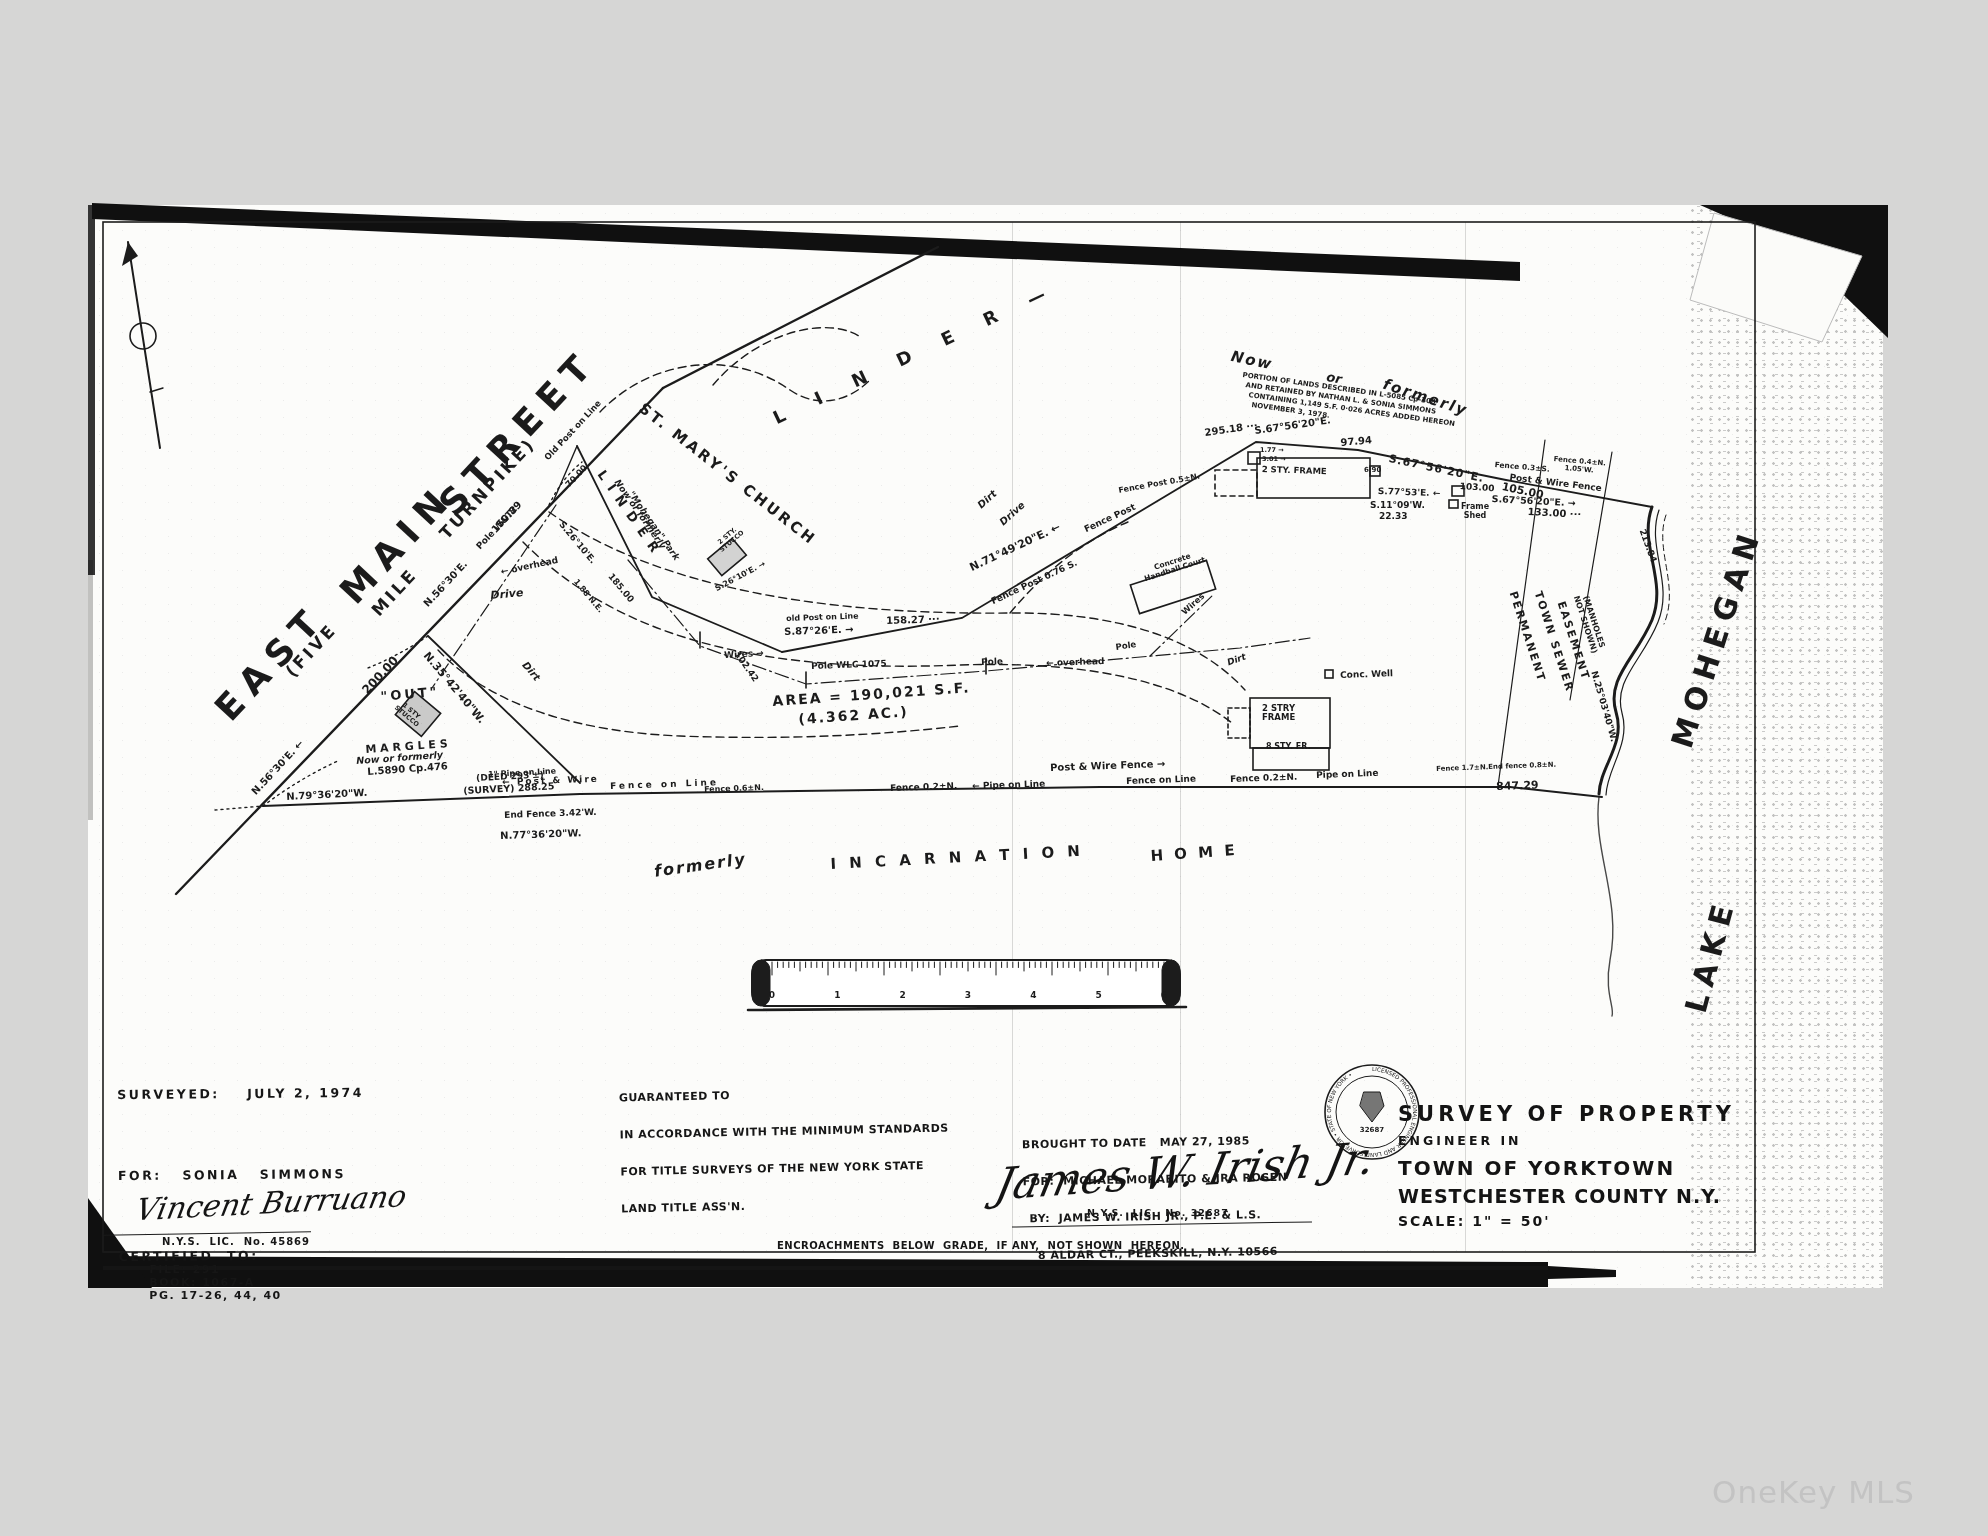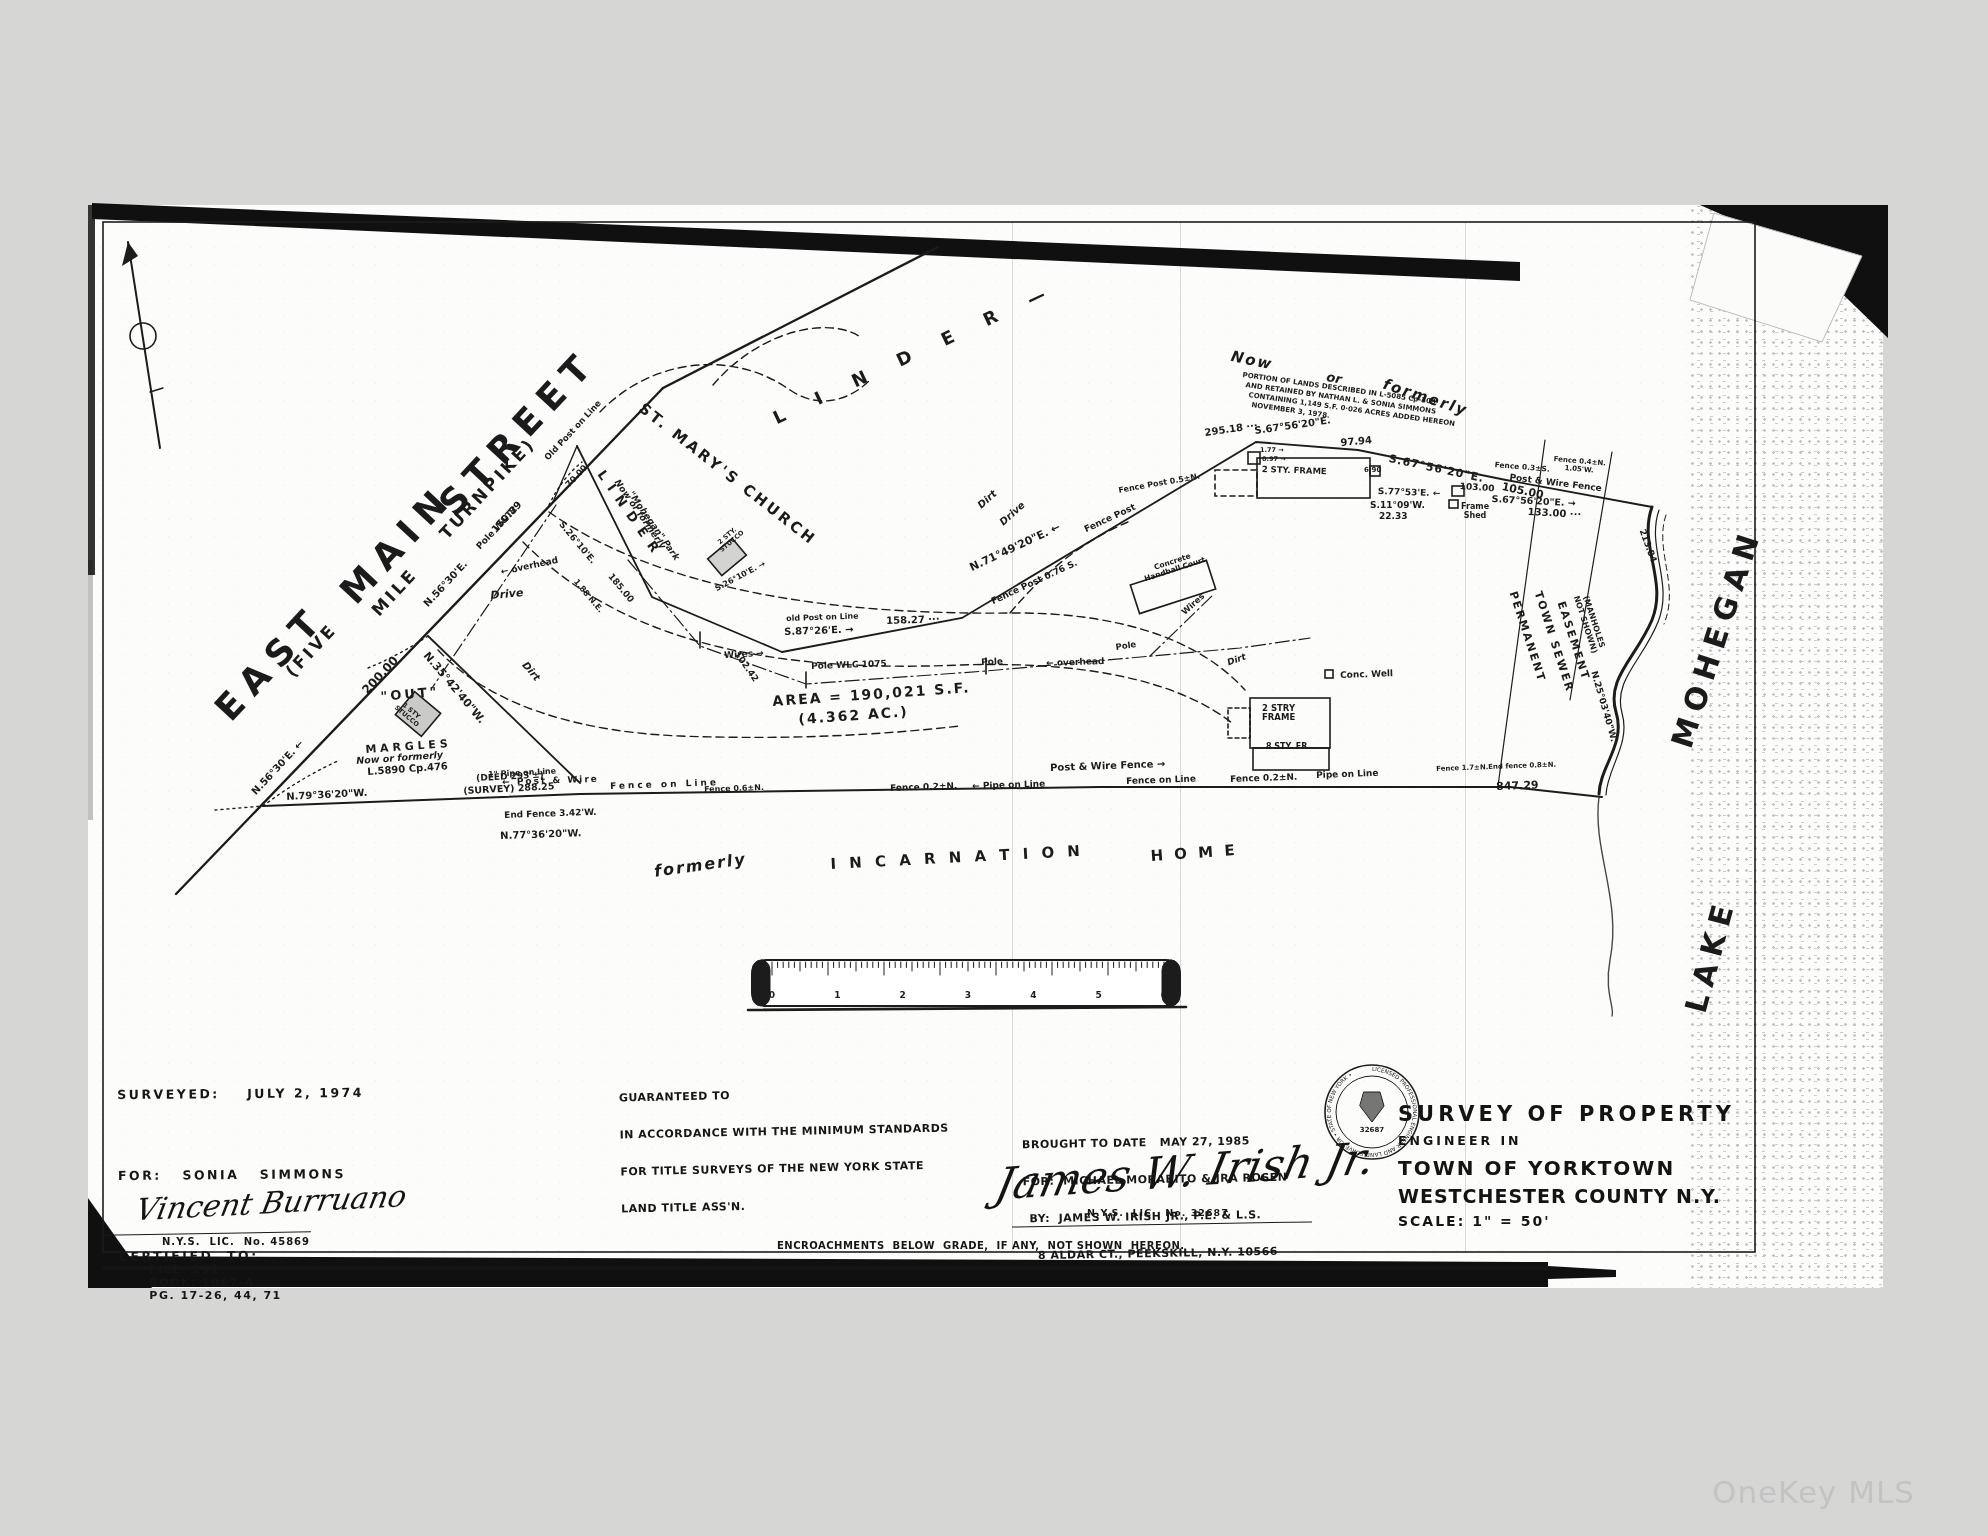--- a/index.html
+++ b/index.html
@@ -288,21 +288,21 @@
       <div class="ml" style="left: 1390px; top: 453px; font-size: 11px; letter-spacing: 1px; transform: rotate(12deg);">S.67°56'20"E.</div>
       <div class="ml" style="left: 1503px; top: 481px; font-size: 11px; transform: rotate(12deg);">105.00</div>
       <div class="ml" style="left: 1460px; top: 482px; font-size: 9px; transform: rotate(4deg);">103.00</div>
       <div class="ml" style="left: 1378px; top: 487px; font-size: 9px; transform: rotate(2deg);">S.77°53'E. ←</div>
       <div class="ml" style="left: 1370px; top: 501px; font-size: 9px; transform: rotate(0deg);">S.11°09'W.</div>
       <div class="ml" style="left: 1379px; top: 512px; font-size: 9px; transform: rotate(0deg);">22.33</div>
       <div class="ml" style="left: 1262px; top: 465px; font-size: 8.5px; transform: rotate(2deg);">2 STY. FRAME</div>
       <div class="ml" style="left: 1461px; top: 503px; font-size: 8px; transform: rotate(0deg);">Frame
 Shed</div>
       <div class="ml" style="left: 1260px; top: 447px; font-size: 6.5px; transform: rotate(0deg);">1.77 →</div>
-      <div class="ml" style="left: 1262px; top: 456px; font-size: 6.5px; transform: rotate(0deg);">0.97 →</div>
+      <div class="ml" style="left: 1262px; top: 456px; font-size: 6.5px; transform: rotate(0deg);">3.01 →</div>
       <div class="ml" style="left: 1364px; top: 467px; font-size: 7px; transform: rotate(0deg);">6.90</div>
       <div class="ml" style="left: 1495px; top: 461px; font-size: 7.5px; transform: rotate(5deg);">Fence 0.3±S.</div>
       <div class="ml" style="left: 1554px; top: 456px; font-size: 7px; transform: rotate(5deg);">Fence 0.4±N.
 1.05'W.</div>
       <div class="ml" style="left: 1510px; top: 473px; font-size: 9px; transform: rotate(7deg);">Post &amp; Wire Fence</div>
       <div class="ml" style="left: 1492px; top: 494px; font-size: 9.5px; transform: rotate(3deg);">S.67°56'20"E. →</div>
       <div class="ml" style="left: 1528px; top: 507px; font-size: 10px; transform: rotate(3deg);">133.00 ···</div>
       <div class="ml" style="left: 1646px; top: 528px; font-size: 9px; transform: rotate(70deg);">213.84</div>
       <div class="ml" style="left: 1518px; top: 590px; font-size: 11px; letter-spacing: 2px; transform: rotate(72deg);">PERMANENT</div>
       <div class="ml" style="left: 1543px; top: 590px; font-size: 11px; letter-spacing: 2px; transform: rotate(72deg);">TOWN  SEWER</div>
@@ -343,21 +343,21 @@
   </div>
 
 
   <div class="sig" style="left:140px;top:1192px;font-size:30px;transform:rotate(-3deg) skewX(-14deg)">Vincent Burruano</div>
   <div class="sigline" style="left:103px;top:1233px;width:208px;transform:rotate(-1deg)"></div>
   <div class="blk" style="left:162px;top:1236px;font-size:10px;letter-spacing:1px">N.Y.S.  LIC.  No. 45869</div>
 
   <div class="blk" style="left:128px;top:1250px;font-size:11px;letter-spacing:1.5px">
     <span>FILE: 291</span><span style="display:inline-block;width:28px"></span>
     <span>BOOK: 1067-A</span><span style="display:inline-block;width:28px"></span>
-    <span>PG. 17-26, 44, 71</span>
+    <span>PG. 17-26, 44, 40</span>
   </div>
 
   <div class="blk" style="left:620px;top:1064px;font-size:11px;letter-spacing:.5px;line-height:12.4px;transform:rotate(-1.2deg)">
     <div>GUARANTEED TO</div>
     <div>IN ACCORDANCE WITH THE MINIMUM STANDARDS</div>
     <div>FOR TITLE SURVEYS OF THE NEW YORK STATE</div>
     <div>LAND TITLE ASS'N.</div>
   </div>
 
   <div class="blk" style="left:1023px;top:1112px;font-size:11px;letter-spacing:.5px;line-height:12.4px;transform:rotate(-1deg)">

